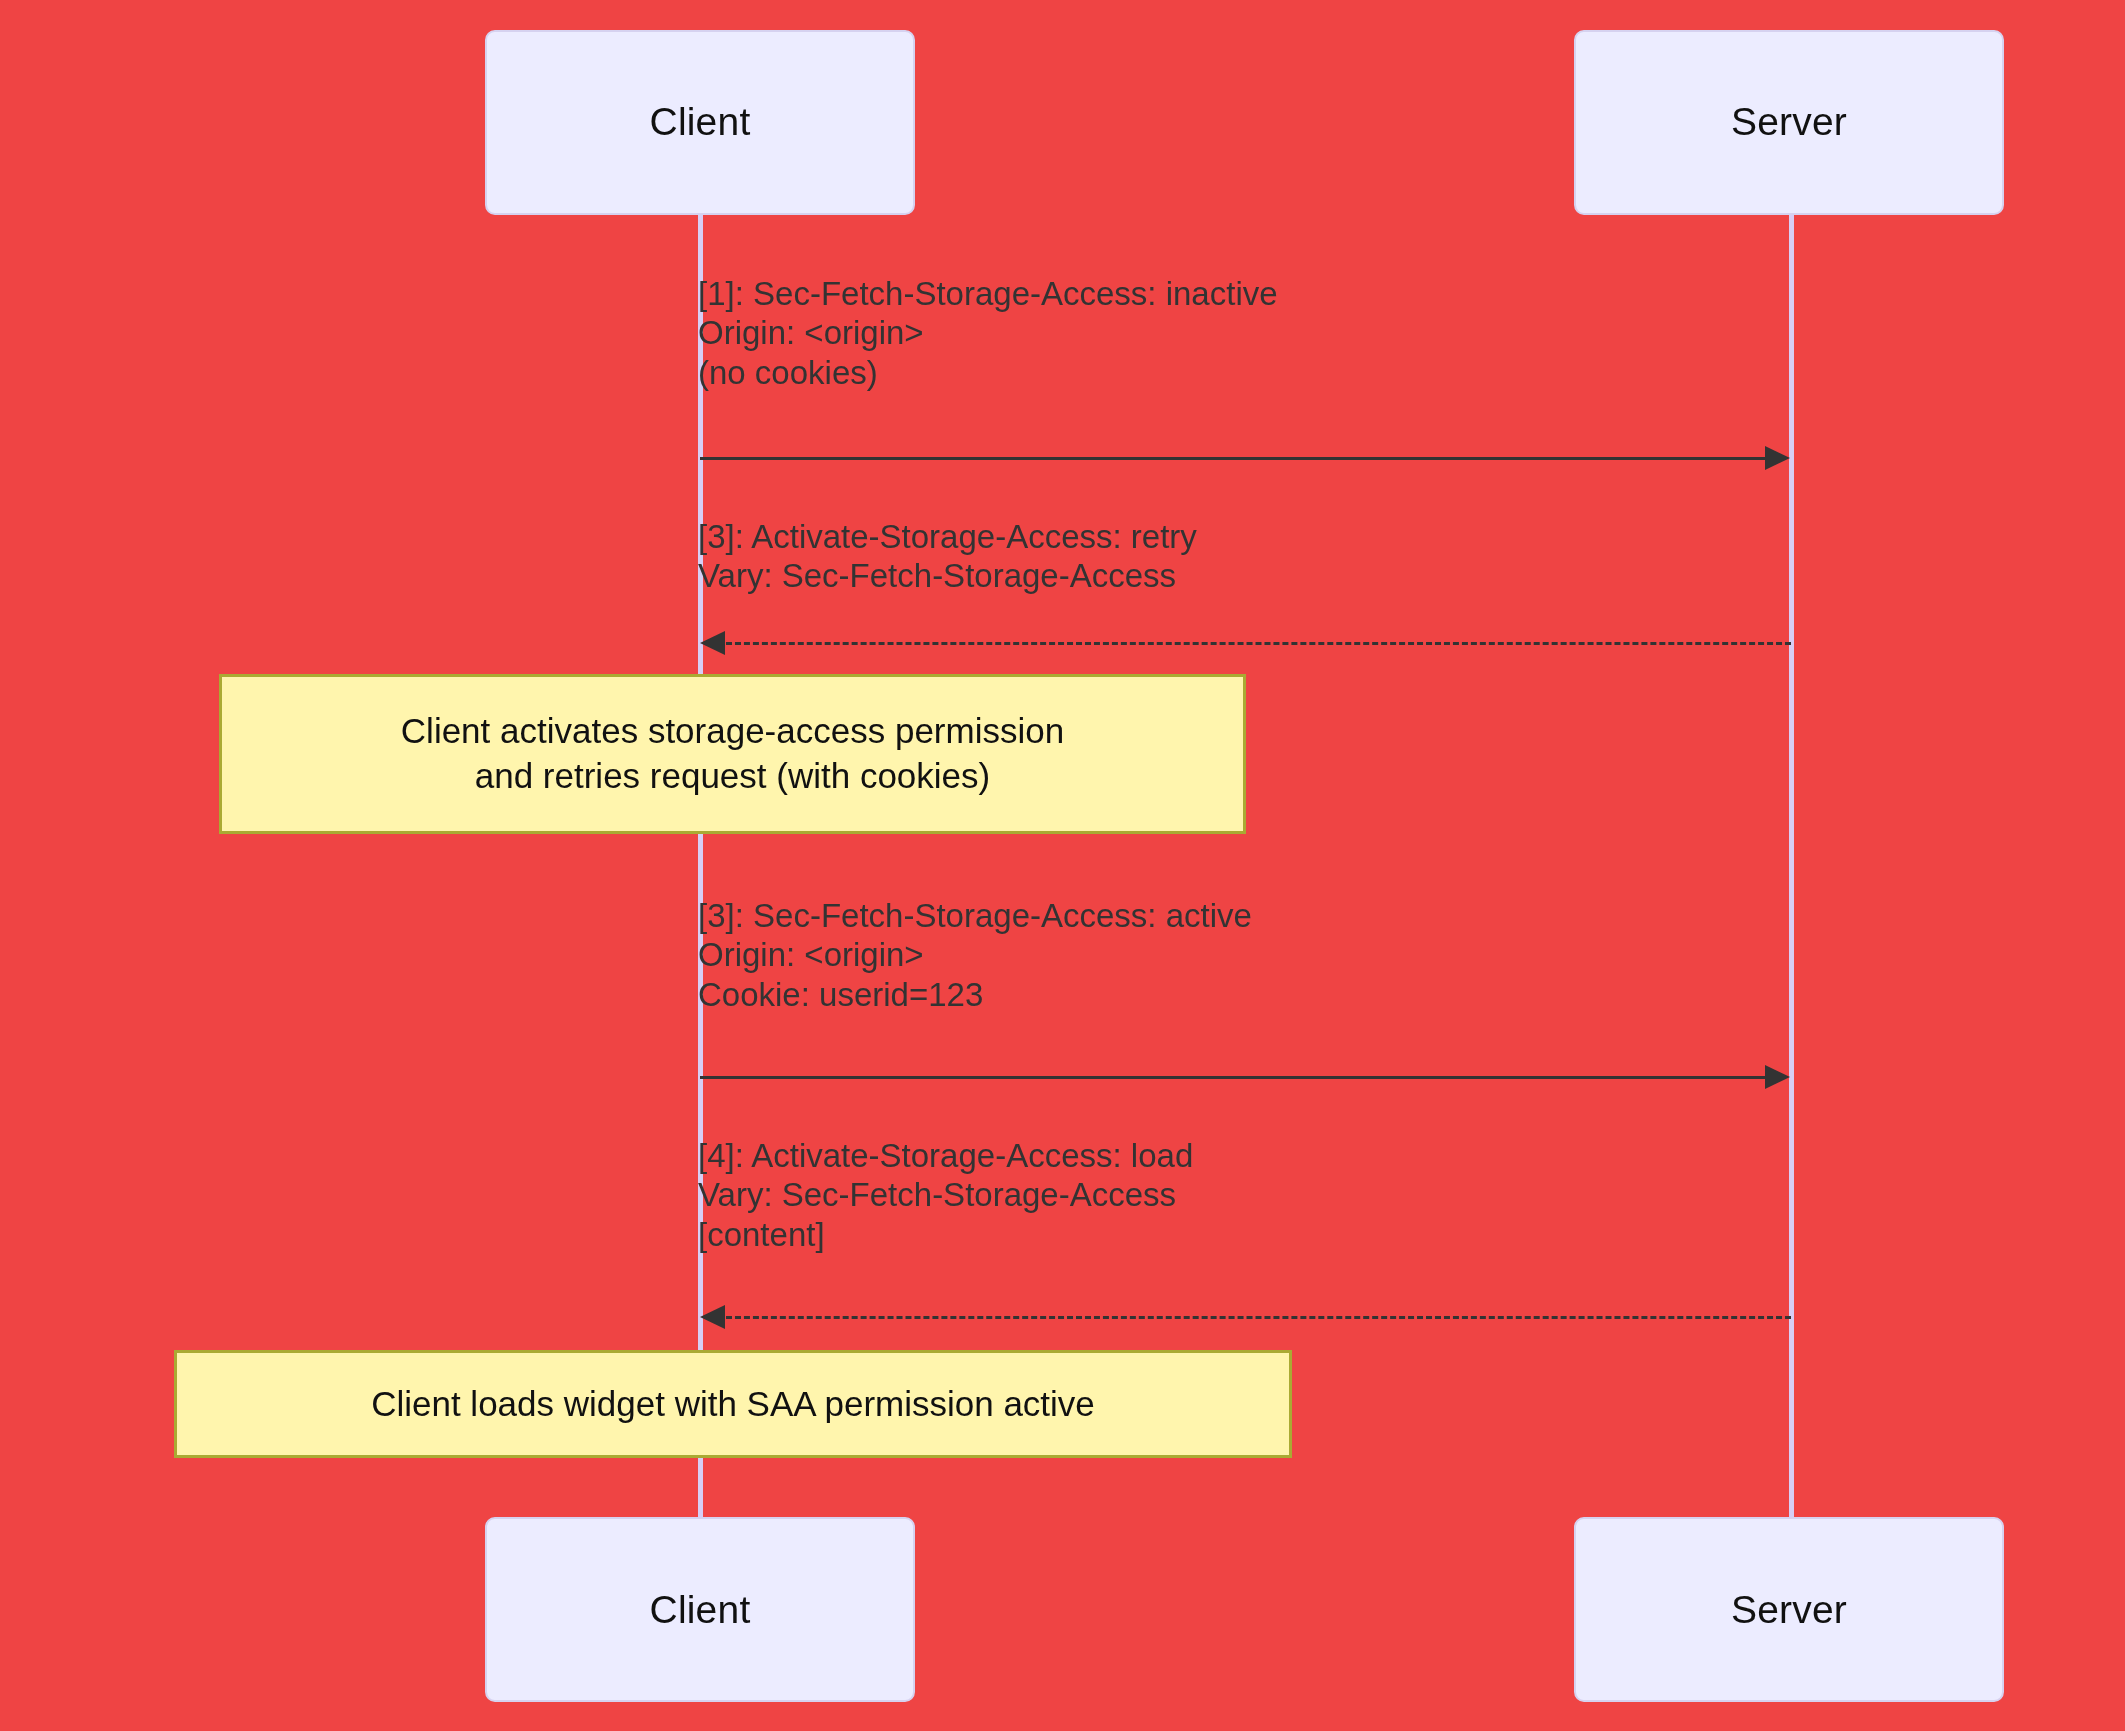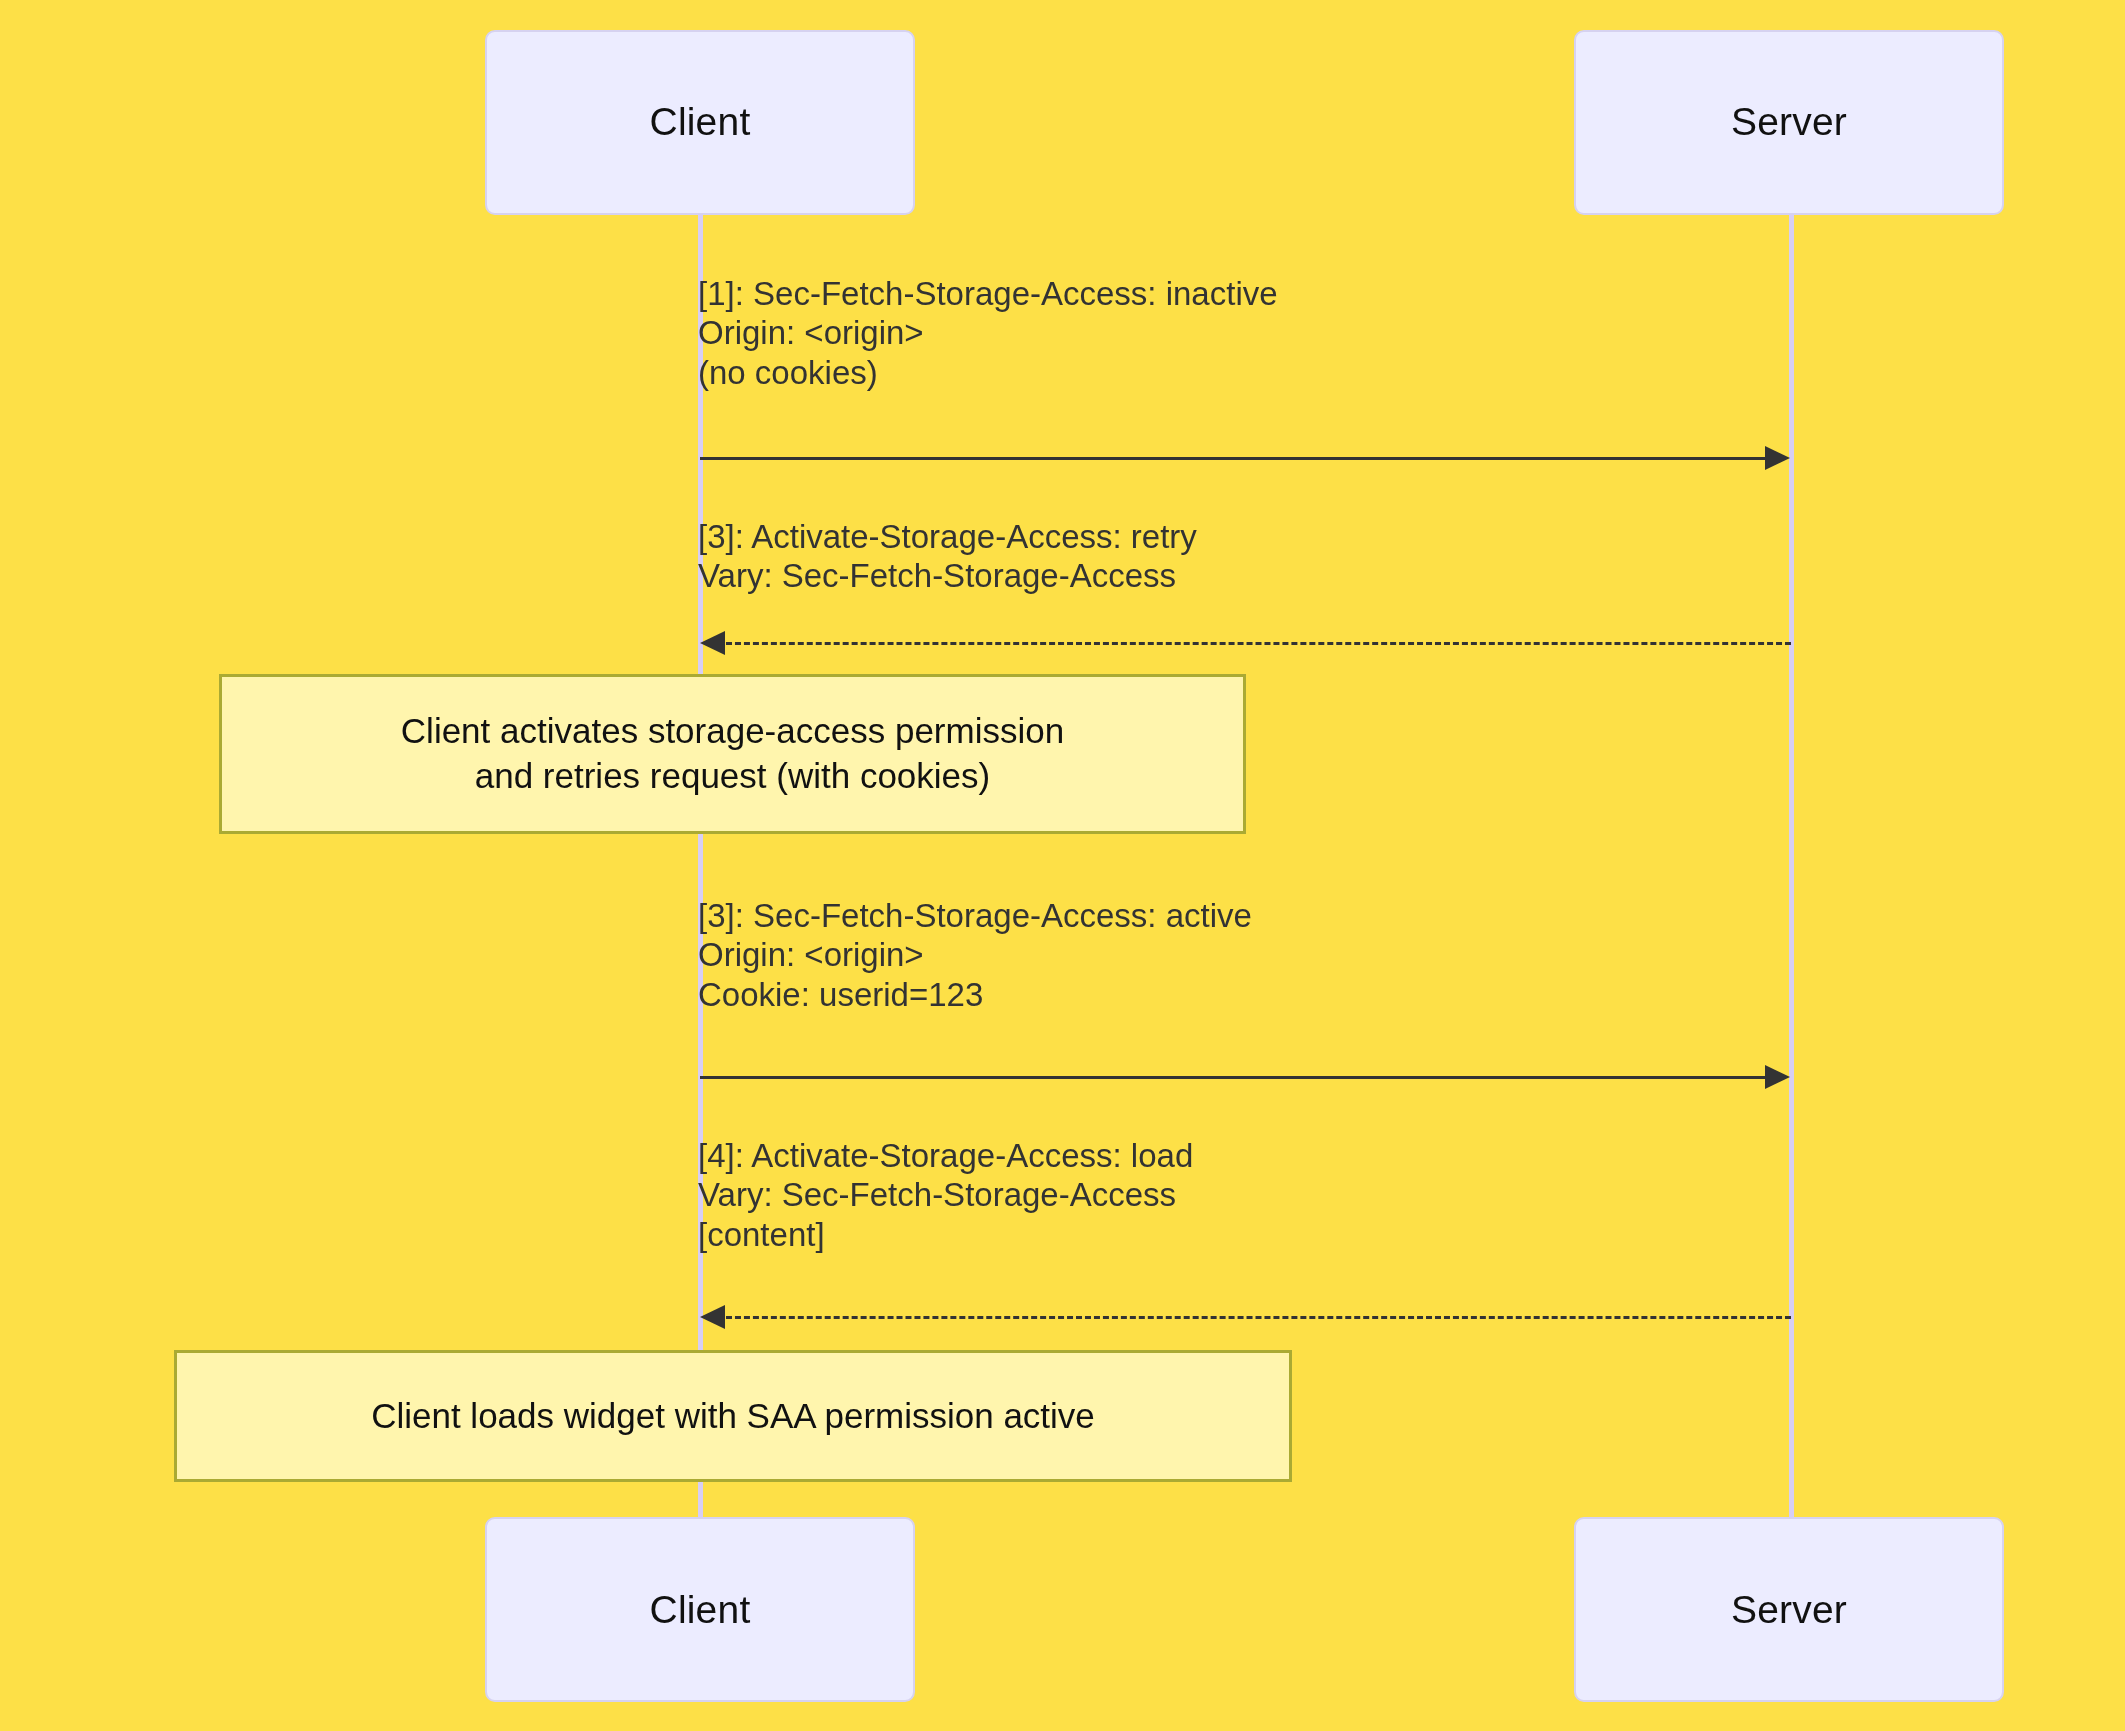--- a/index.html
+++ b/index.html
@@ -7,21 +7,21 @@
     padding: 0;
     background: #ffffff;
   }
   body {
     font-family: "Liberation Sans", "DejaVu Sans", sans-serif;
   }
   #diagram {
     position: relative;
     width: 2126px;
     height: 1732px;
-    background: #fde047;
+    background: #ef4444;
     overflow: hidden;
   }
 
   
   .actor-box {
     position: absolute;
     box-sizing: border-box;
     background: #ECECFF;
     border: 2px solid #D6D2F0;
     border-radius: 9.9px;
@@ -129,21 +129,21 @@
 Cookie: userid=123</div>
   <div class="msg-line" style="left:700px; top:1076px; width:1072px;"></div>
   <div class="arrowhead right" style="left:1765px; top:1065px;"></div>
 
   <div class="msg-label" style="left:698px; top:1136px; width:874px;">[4]: Activate-Storage-Access: load
 Vary: Sec-Fetch-Storage-Access
 [content]</div>
   <div class="msg-line dashed" style="left:726px; top:1316px; width:1065px;"></div>
   <div class="arrowhead left" style="left:700px; top:1305px;"></div>
 
-  <div class="note-box" style="left:138px; top:1350px; width:1118px; height:132px;">
+  <div class="note-box" style="left:138px; top:1350px; width:1118px; height:108px;">
     <span>Client loads widget with SAA permission active</span>
   </div>
 
   <div class="actor-box" style="left:485px; top:1517px; width:430px; height:185px;">
     <span>Client</span>
   </div>
   <div class="actor-box" style="left:1574px; top:1517px; width:430px; height:185px;">
     <span>Server</span>
   </div>
 

